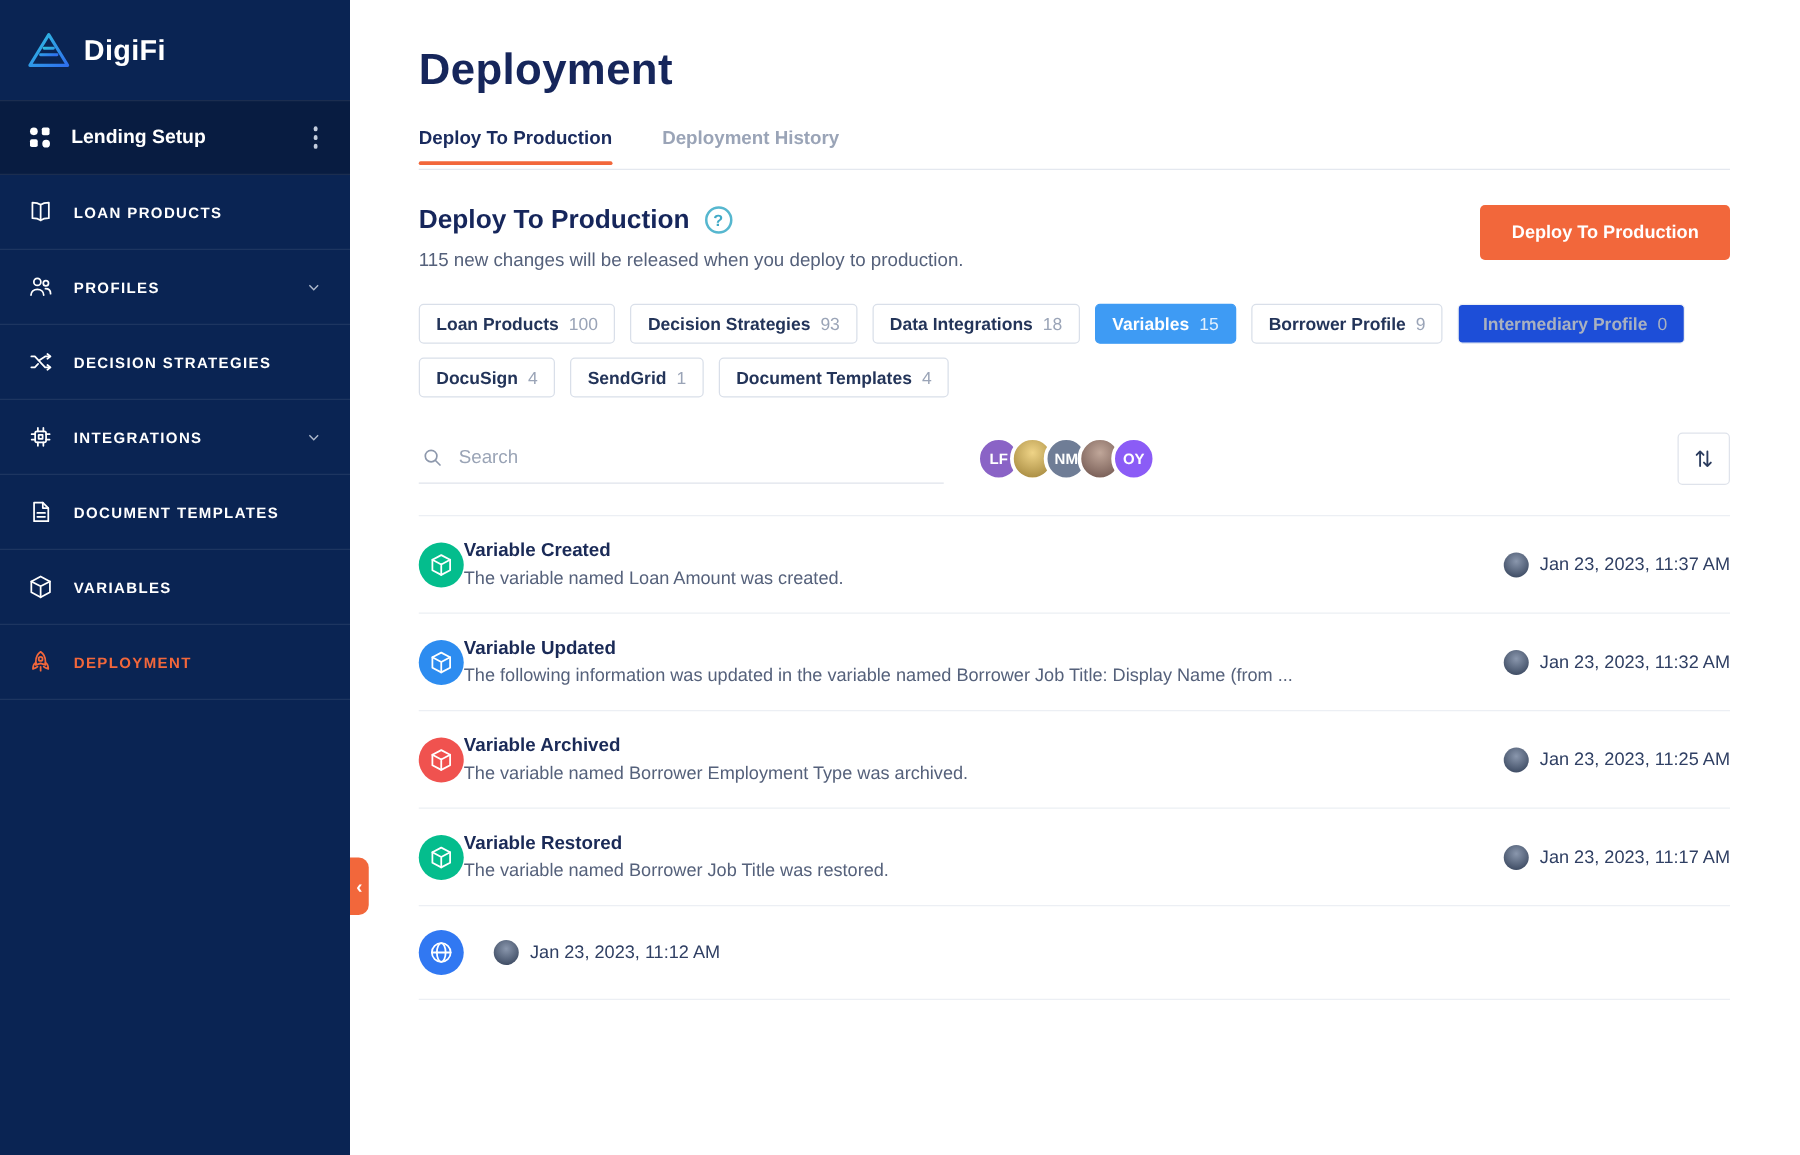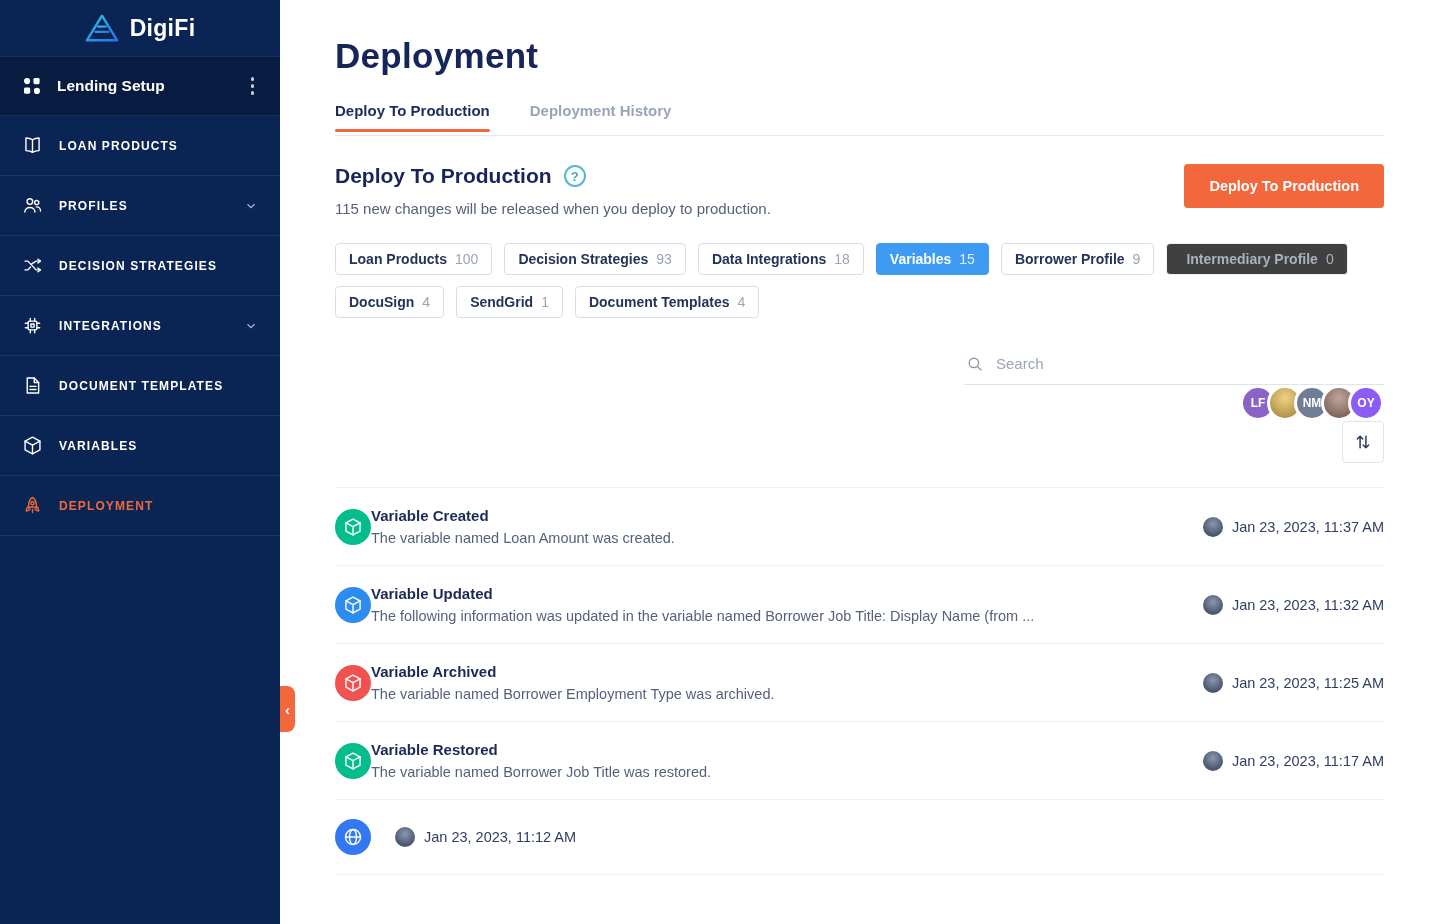--- a/index.html
+++ b/index.html
@@ -14,21 +14,21 @@
     --chip-border:#D9DFE9;
     --chip-text:#233459;
     --hairline:rgba(255,255,255,0.08);
   }
   *{box-sizing:border-box;margin:0;padding:0;}
   html,body{width:1440px;height:924px;overflow:hidden;}
   body{font-family:"Liberation Sans",sans-serif;background:#fff;display:flex;}
 
   
   .sidebar{width:280px;min-width:280px;height:100%;background:var(--navy);color:#fff;position:relative;}
-  .logo-row{height:56px;display:flex;align-items:center;gap:11px;padding:2px 22px;justify-content:center;}
+  .logo-row{height:80px;display:flex;align-items:center;gap:11px;padding:2px 22px;}
   .logo-text{font-size:23px;font-weight:700;letter-spacing:.3px;color:#fff;}
   .section-row{height:60px;display:flex;align-items:center;gap:15px;padding:0 22px;background:var(--navy-dark);border-top:1px solid var(--hairline);border-bottom:1px solid var(--hairline);}
   .section-label{font-size:15.5px;font-weight:700;color:#fff;}
   .kebab{margin-left:auto;display:flex;flex-direction:column;gap:3.5px;padding:4px;cursor:pointer;}
   .kebab i{width:3.5px;height:3.5px;border-radius:50%;background:#C4CDDD;display:block;}
   .nav-item{height:60px;display:flex;align-items:center;gap:16px;padding:0 22px;border-bottom:1px solid var(--hairline);cursor:pointer;}
   .nav-item .lbl{font-size:12px;font-weight:700;letter-spacing:1.1px;color:#FFFFFF;}
   .nav-item svg.mi{width:21px;height:21px;stroke:#fff;fill:none;stroke-width:1.6;stroke-linecap:round;stroke-linejoin:round;flex-shrink:0;}
   .nav-item .chev{margin-left:auto;width:14px;height:14px;stroke:#AEB9CC;fill:none;stroke-width:2;}
   .nav-item.active .lbl{color:var(--orange);}
@@ -50,24 +50,24 @@
   .deploy-desc{margin-top:12px;font-size:15px;color:var(--body);}
   .deploy-btn{background:var(--orange);color:#fff;border:none;border-radius:4px;padding:14px 25px;font-family:inherit;font-size:14.5px;font-weight:700;cursor:pointer;}
 
   .chips{margin-top:26px;display:flex;flex-wrap:wrap;gap:11px 12px;}
   .chip{display:inline-flex;align-items:center;gap:8px;padding:7px 13px;border:1px solid var(--chip-border);border-radius:4px;background:#fff;font-family:inherit;font-size:14px;cursor:pointer;}
   .chip .cl{font-weight:600;color:var(--chip-text);}
   .chip .cc{color:var(--muted);}
   .chip--active{background:var(--blue);border-color:var(--blue);}
   .chip--active .cl{color:#fff;}
   .chip--active .cc{color:rgba(255,255,255,.85);}
-  .chip--disabled{background:#404040;border-color:#ECEFF4;cursor:default;padding-left:19px;}
+  .chip--disabled{background:#1d4ed8;border-color:#ECEFF4;cursor:default;padding-left:19px;}
   .chip--disabled .cl,.chip--disabled .cc{color:#A9B1C0;}
 
-  .toolbar{margin-top:28px;display:flex;align-items:flex-end;flex-direction:column;}
+  .toolbar{margin-top:28px;display:flex;align-items:center;}
   .search{position:relative;width:420px;border-bottom:1px solid #DFE3EB;padding:0 4px;}
   .search svg{position:absolute;left:2px;top:9px;width:18px;height:18px;stroke:#8D98AC;fill:none;stroke-width:1.8;stroke-linecap:round;}
   .search input{width:100%;border:none;outline:none;font-family:inherit;font-size:15px;color:#233459;padding:9px 4px 12px 28px;background:transparent;}
   .search input::placeholder{color:#9AA4B6;}
   .avatars{display:flex;margin-left:26px;}
   .avatar{width:36px;height:36px;border-radius:50%;border:3px solid #fff;display:flex;align-items:center;justify-content:center;color:#fff;font-size:12px;font-weight:700;margin-left:-9px;cursor:pointer;position:relative;}
   .avatar:first-child{margin-left:0;}
   .avatar.photo{background-image:radial-gradient(circle at 50% 34%, rgba(255,255,255,.38), rgba(20,20,40,.35));}
   .sort-btn{margin-left:auto;width:42px;height:42px;border:1px solid #DFE3EB;border-radius:4px;background:#fff;display:flex;align-items:center;justify-content:center;cursor:pointer;}
   .sort-btn svg{width:20px;height:20px;stroke:#2C3C5E;fill:none;stroke-width:1.8;stroke-linecap:round;stroke-linejoin:round;}

